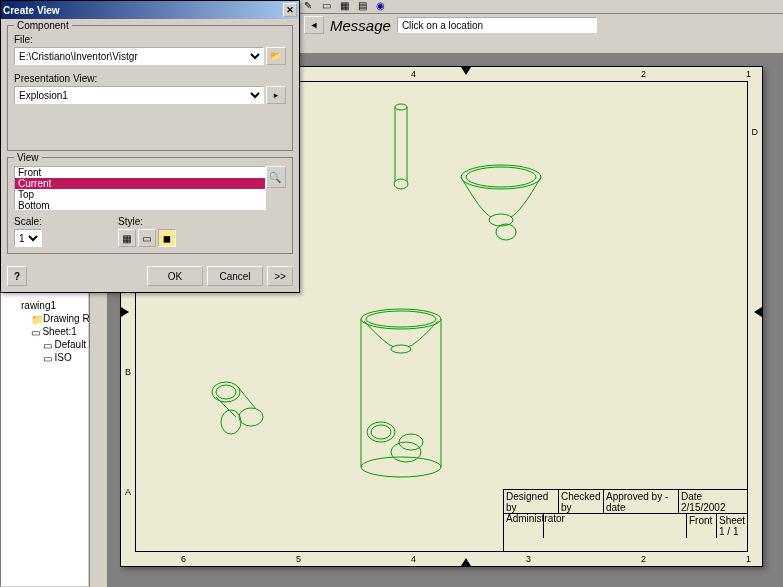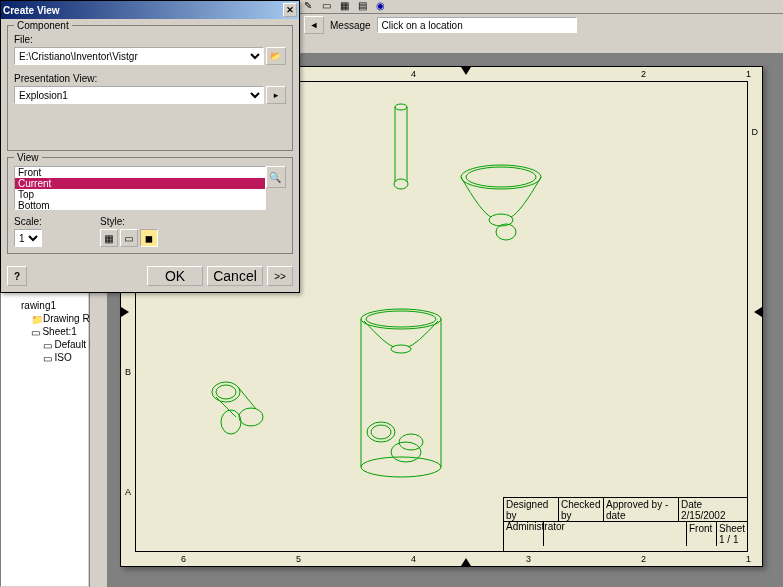--- a/index.html
+++ b/index.html
@@ -3,21 +3,21 @@
 <meta charset="utf-8">
 <style>
 * { margin: 0; padding: 0; box-sizing: border-box; font-family: Tahoma, sans-serif; font-size: 10px; }
 body { width: 783px; height: 587px; background: #d4d0c8; overflow: hidden; position: relative; }
 
 
 .top-toolbar { height: 14px; background: #d4d0c8; border-bottom: 1px solid #808080; display: flex; align-items: center; padding: 0 4px; }
 .toolbar-icons { display: flex; gap: 2px; margin-left: 300px; }
 .toolbar-icon { width: 16px; height: 14px; font-size: 10px; }
 .message-bar { height: 22px; background: #d4d0c8; display: flex; align-items: center; padding: 2px 4px; gap: 6px; margin-left: 300px; }
-.message-label { font-size: 10px; }
+.message-label { font-size: 15px; font-style: italic; }
 .message-input { flex: 0 0 200px; height: 16px; border: 1px inset #fff; background: #fff; padding: 0 4px; font-size: 10px; }
 
 
 .main-area { position: absolute; top: 36px; left: 0; right: 0; bottom: 0; display: flex; }
 .left-panel { width: 90px; background: #d4d0c8; border-right: 1px solid #808080; display: flex; flex-direction: column; }
 .view-label { font-size: 10px; padding: 2px 4px; background: #d4d0c8; border-bottom: 1px solid #808080; margin-top: 120px; }
 .browser-panel { margin-top: 108px; background: #fff; border: 1px inset #d4d0c8; flex: 1; padding: 18px; }
 .tree-item { font-size: 10px; padding: 1px 2px; white-space: nowrap; display: flex; align-items: center; gap: 2px; }
 .tree-indent1 { padding-left: 12px; }
 .tree-indent2 { padding-left: 24px; }
@@ -34,21 +34,21 @@
 .arrow-down { border-left: 5px solid transparent; border-right: 5px solid transparent; border-top: 8px solid #000; }
 .arrow-up { border-left: 5px solid transparent; border-right: 5px solid transparent; border-bottom: 8px solid #000; }
 .arrow-right { border-top: 5px solid transparent; border-bottom: 5px solid transparent; border-left: 8px solid #000; }
 .arrow-left { border-top: 5px solid transparent; border-bottom: 5px solid transparent; border-right: 8px solid #000; }
 
 
 .wireframe { position: absolute; }
 .wireframe svg { stroke: #00a000; fill: none; stroke-width: 1; }
 
 
-.title-block { position: absolute; bottom: 14px; right: 14px; width: 245px; height: 55px; border: 1px solid #000; background: #ecead3; font-size: 7px; }
+.title-block { position: absolute; bottom: 14px; right: 14px; width: 245px; height: 63px; border: 1px solid #000; background: #ecead3; font-size: 7px; }
 .tb-row1 { height: 24px; display: flex; border-bottom: 1px solid #000; }
 .tb-cell { border-right: 1px solid #000; padding: 1px 2px; }
 .tb-row2 { height: 24px; display: flex; }
 .tb-cell-wide { flex: 1; border-right: 1px solid #000; padding: 1px 2px; }
 .tb-cell-narrow { width: 30px; padding: 1px 2px; }
 
 
 .dialog { position: absolute; top: 0; left: 0; width: 300px; background: #d4d0c8; border: 1px solid #000; box-shadow: 2px 2px 4px rgba(0,0,0,0.3); z-index: 100; }
 .dialog-titlebar { height: 18px; background: linear-gradient(to right, #0a246a, #a6caf0); color: #fff; display: flex; align-items: center; justify-content: space-between; padding: 0 2px; font-size: 11px; font-weight: bold; }
 .dialog-close { width: 14px; height: 14px; background: #d4d0c8; border: 1px outset #fff; font-size: 9px; text-align: center; line-height: 12px; color: #000; cursor: pointer; }
@@ -57,30 +57,30 @@
 .groupbox-title { position: absolute; top: -6px; left: 6px; background: #d4d0c8; padding: 0 3px; font-size: 10px; }
 .component-box { flex: 0 0 126px; }
 .view-box { flex: 1; }
 .field-label { font-size: 10px; margin-bottom: 2px; display: block; }
 .file-input-row { display: flex; gap: 2px; margin-bottom: 8px; }
 .dropdown { flex: 1; height: 18px; border: 1px inset #fff; background: #fff; font-size: 10px; }
 .icon-btn { width: 20px; height: 18px; border: 1px outset #fff; background: #d4d0c8; cursor: pointer; font-size: 9px; }
 .view-list { width: 100%; height: 44px; border: 1px inset #fff; background: #fff; overflow: hidden; }
 .view-list-item { font-size: 10px; padding: 0 3px; }
 .view-list-item.selected { background: #be185d; color: #fff; }
-.scale-style-row { display: flex; gap: 6px; margin-top: 6px; }
+.scale-style-row { display: flex; gap: 24px; margin-top: 6px; }
 .scale-box { flex: 0 0 80px; }
 .style-box { flex: 1; }
 .style-buttons { display: flex; gap: 2px; }
 .style-btn { width: 18px; height: 18px; border: 1px outset #fff; background: #d4d0c8; cursor: pointer; }
 .style-btn.active { border: 1px inset #fff; background: #ffe890; }
 .dialog-footer { padding: 6px; display: flex; justify-content: space-between; align-items: center; }
 .help-btn { width: 20px; height: 20px; border: 1px outset #fff; background: #d4d0c8; cursor: pointer; font-weight: bold; }
 .footer-right { display: flex; gap: 4px; }
-.dlg-btn { width: 56px; height: 20px; border: 1px outset #fff; background: #d4d0c8; cursor: pointer; font-size: 14px; }
+.dlg-btn { width: 56px; height: 20px; border: 1px outset #fff; background: #d4d0c8; cursor: pointer; font-size: 10px; }
 .expand-btn { width: 26px; height: 20px; border: 1px outset #fff; background: #d4d0c8; cursor: pointer; font-size: 10px; }
 .view-top-row { display: flex; gap: 0; align-items: flex-start; }
 .orientation-btn { width: 22px; height: 22px; border: 1px outset #fff; background: #d4d0c8; cursor: pointer; }
 </style>
 </head>
 <body>
 
 <div class="top-toolbar">
   <div class="toolbar-icons">
     <span class="toolbar-icon">✎</span>

